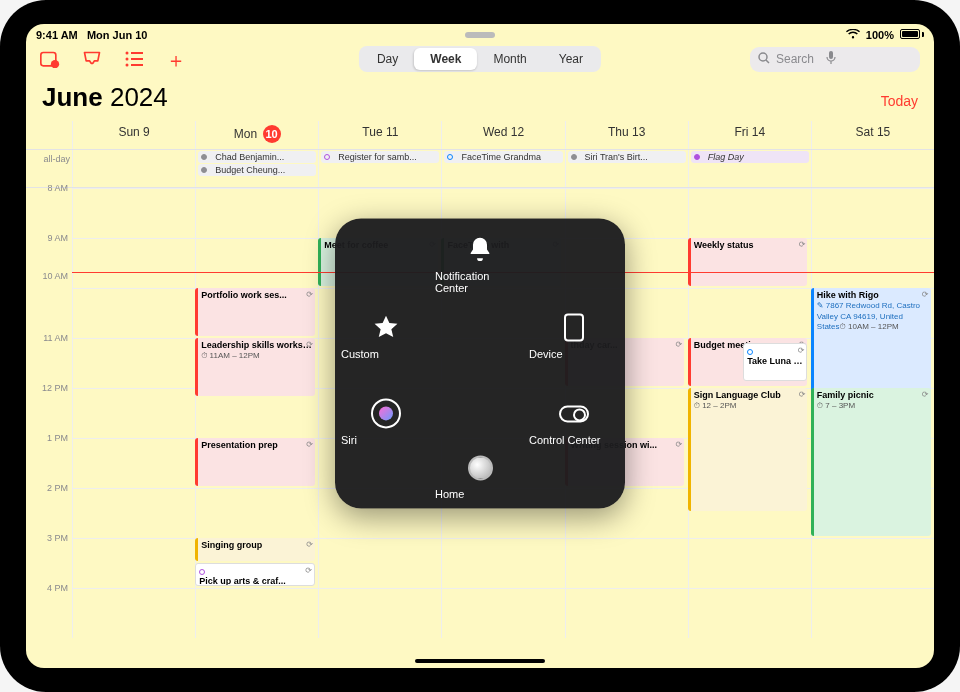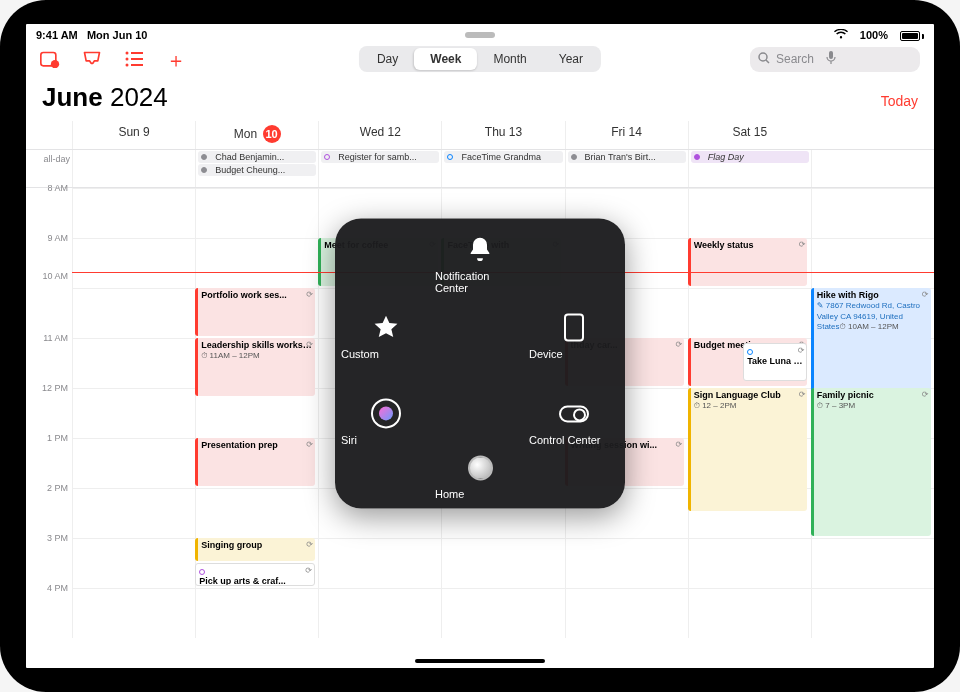--- a/index.html
+++ b/index.html
@@ -1,22 +1,22 @@
 <!DOCTYPE html>
 <html><head>
 <meta charset="utf-8">
 <style>
   * { box-sizing: border-box; margin: 0; padding: 0; font-family: -apple-system, "Helvetica Neue", Arial, sans-serif; }
   html, body { width: 960px; height: 692px; background: #f5f5f5; }
   .device-frame { width: 960px; height: 692px; background:#000; border-radius:46px; padding:24px 26px; position:relative; }
-  .screen { width:100%; height:100%; background:#ffffff; border-radius:1px; position:relative; overflow:hidden; }
+  .screen { width:100%; height:100%; background:#fef9c3; border-radius:18px; position:relative; overflow:hidden; }
 
   
   .status-bar { height:18px; display:flex; justify-content:space-between; align-items:center; padding:4px 10px 0; font-size:11px; font-weight:600; color:#000; }
-  .status-right { display:flex; align-items:flex-end; gap:12px; }
+  .status-right { display:flex; align-items:flex-start; gap:6px; }
   .lozenge { width:30px; height:6px; background:#bbb; border-radius:3px; position:absolute; left:50%; transform:translateX(-50%); top:8px; }
   .battery { display:inline-flex; align-items:center; gap:2px; }
   .battery-body { width:20px; height:10px; border:1px solid #000; border-radius:2px; position:relative; }
   .battery-body::after{content:"";position:absolute;top:1px;left:1px;right:1px;bottom:1px;background:#000;border-radius:1px;}
   .battery-tip{width:2px;height:5px;background:#000;border-radius:0 1px 1px 0;}
 
   
   .toolbar { height:34px; display:flex; align-items:center; padding:0 14px; position:relative; }
   .tb-left { display:flex; gap:22px; align-items:center; color:#ff3b30; }
   .tb-icon { width:20px; height:18px; position:relative; }
@@ -169,20 +169,21 @@
         <span class="year">2024</span>
       </div>
       <div class="today-link">Today</div>
     </div>
 
     <div class="cal">
       <div class="day-headers" id="day-headers">
         <div></div>
       <div><span class="label">Sun 9</span></div>
           <div class="today-col"><span class="label">Mon</span> <span class="today-bubble">10</span></div>
+          <div><span class="label">Tue 11</span></div>
           <div><span class="label">Wed 12</span></div>
           <div><span class="label">Thu 13</span></div>
           <div><span class="label">Fri 14</span></div>
           <div><span class="label">Sat 15</span></div>
         </div>
       <div class="allday-row" id="allday-row">
         <div class="lab">all-day</div>
       <div class="allday-cell"></div>
           <div class="allday-cell">
             <div class="chip">
@@ -202,21 +203,21 @@
           </div>
           <div class="allday-cell">
             <div class="chip">
               <span class="dot blueo"></span>
               <span>FaceTime Grandma</span>
             </div>
           </div>
           <div class="allday-cell">
             <div class="chip">
               <span class="dot gray"></span>
-              <span>Brian Tran's Birt...</span>
+              <span>Siri Tran's Birt...</span>
             </div>
           </div>
           <div class="allday-cell">
             <div class="chip purple">
               <span class="dot purples"></span>
               <span>Flag Day</span>
             </div>
           </div>
           <div class="allday-cell"></div>
         </div>

